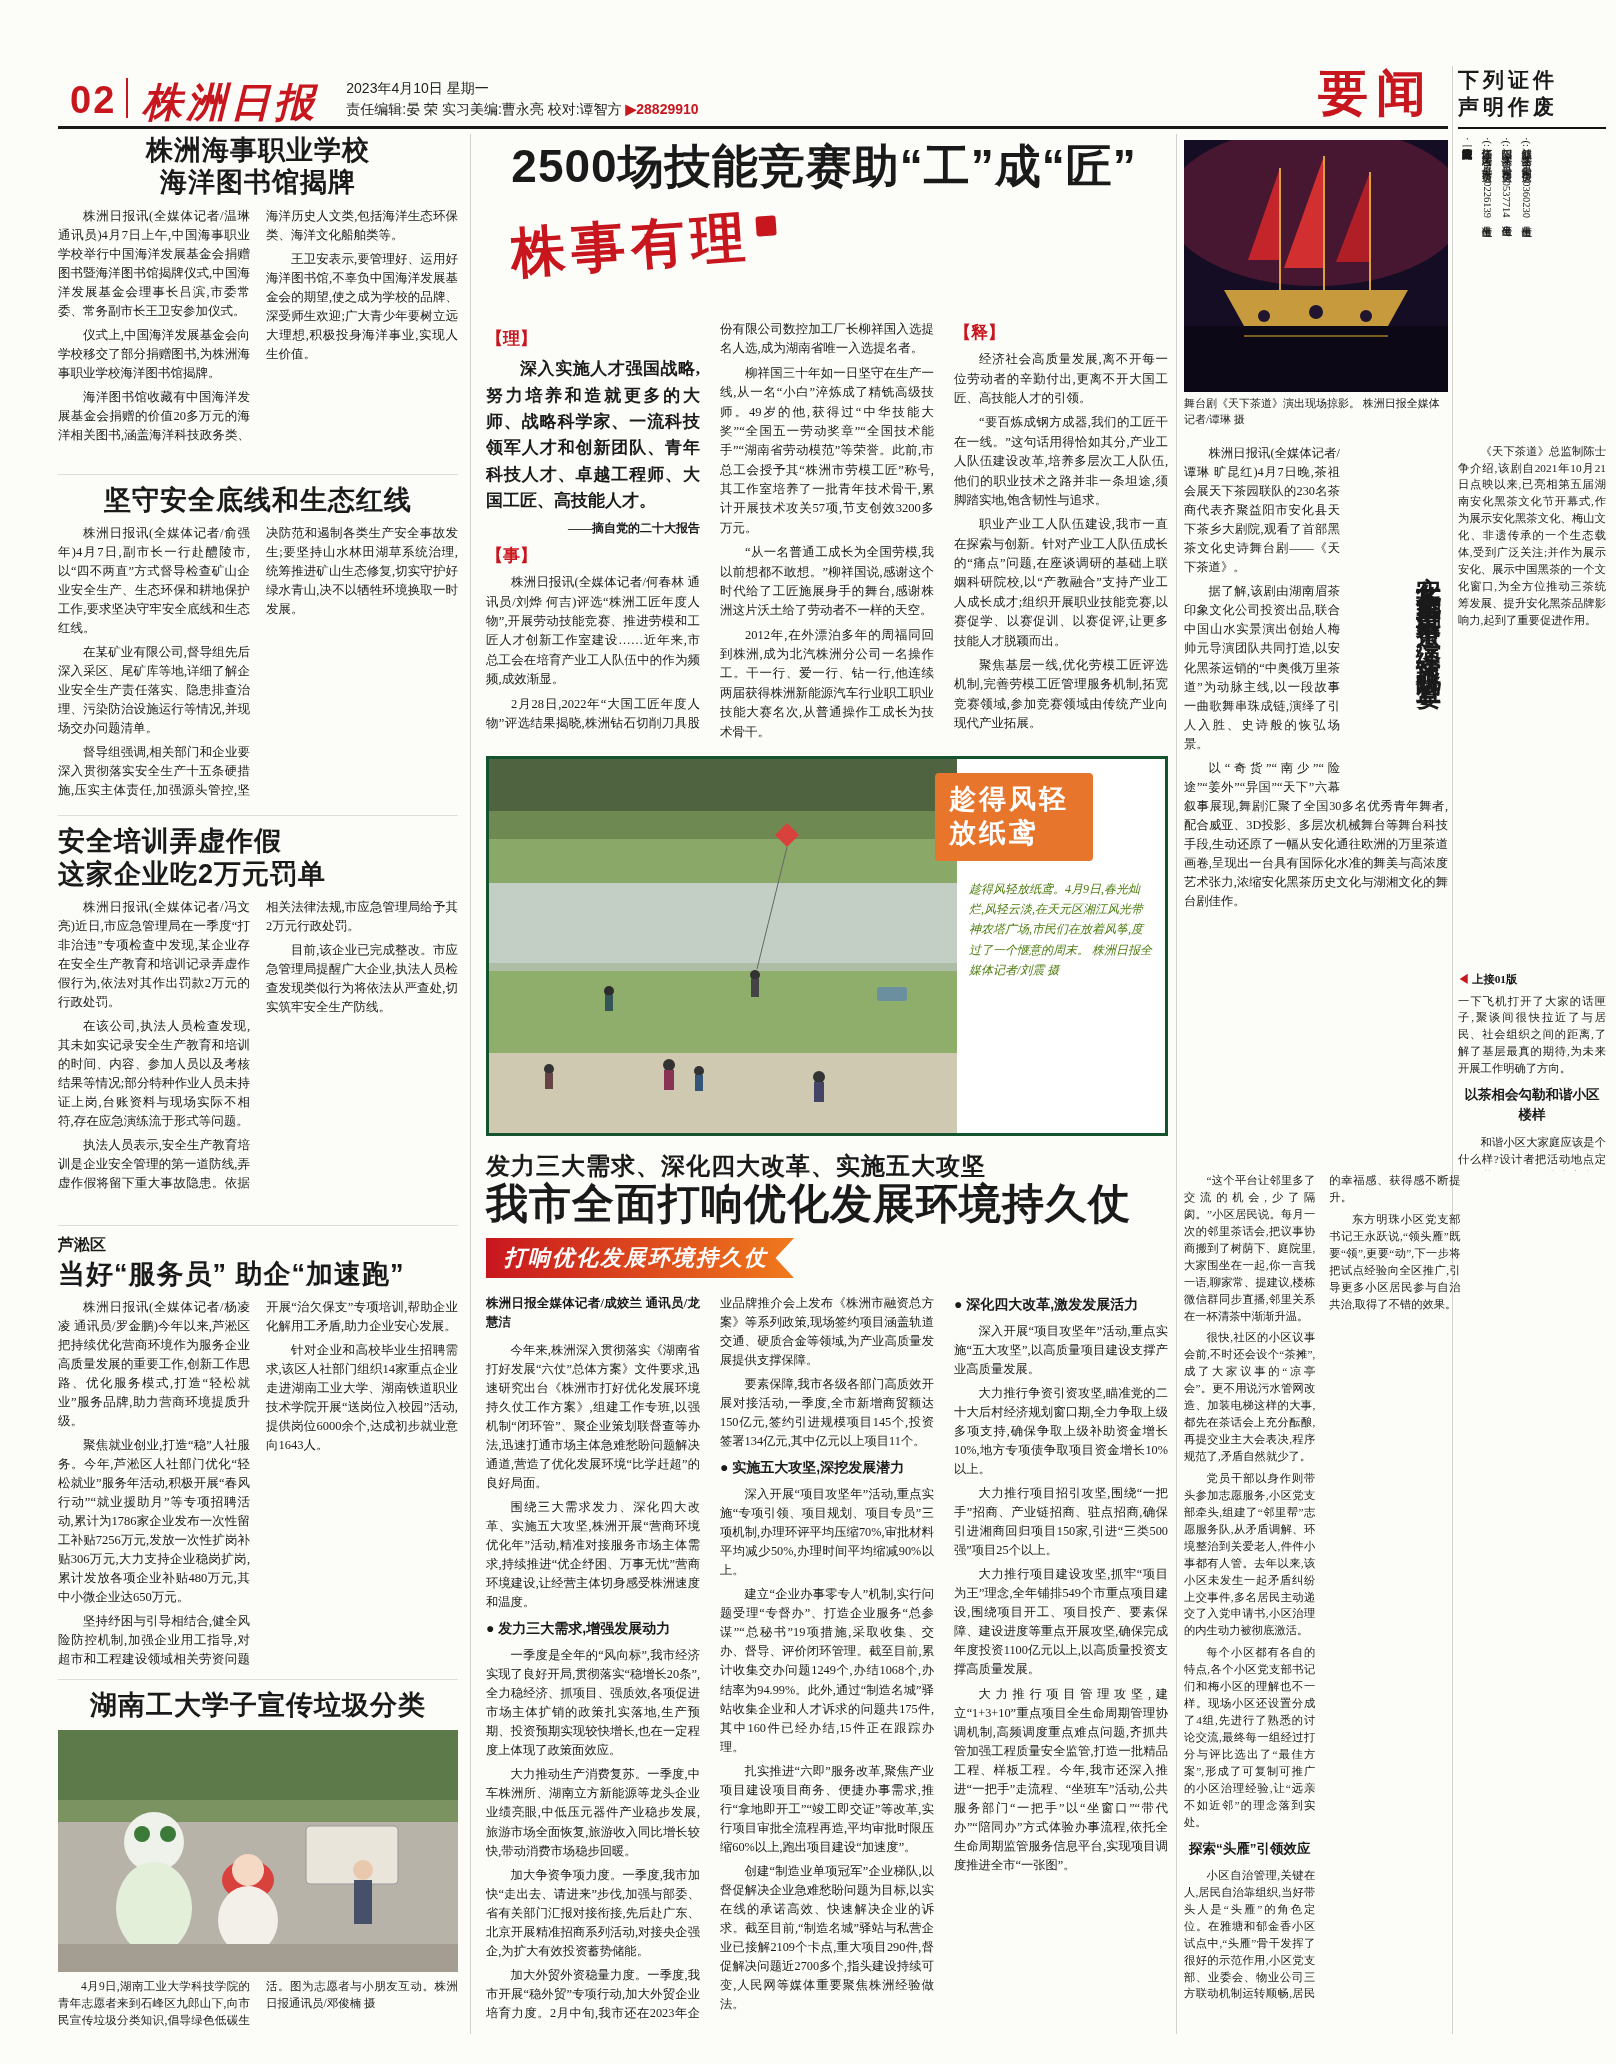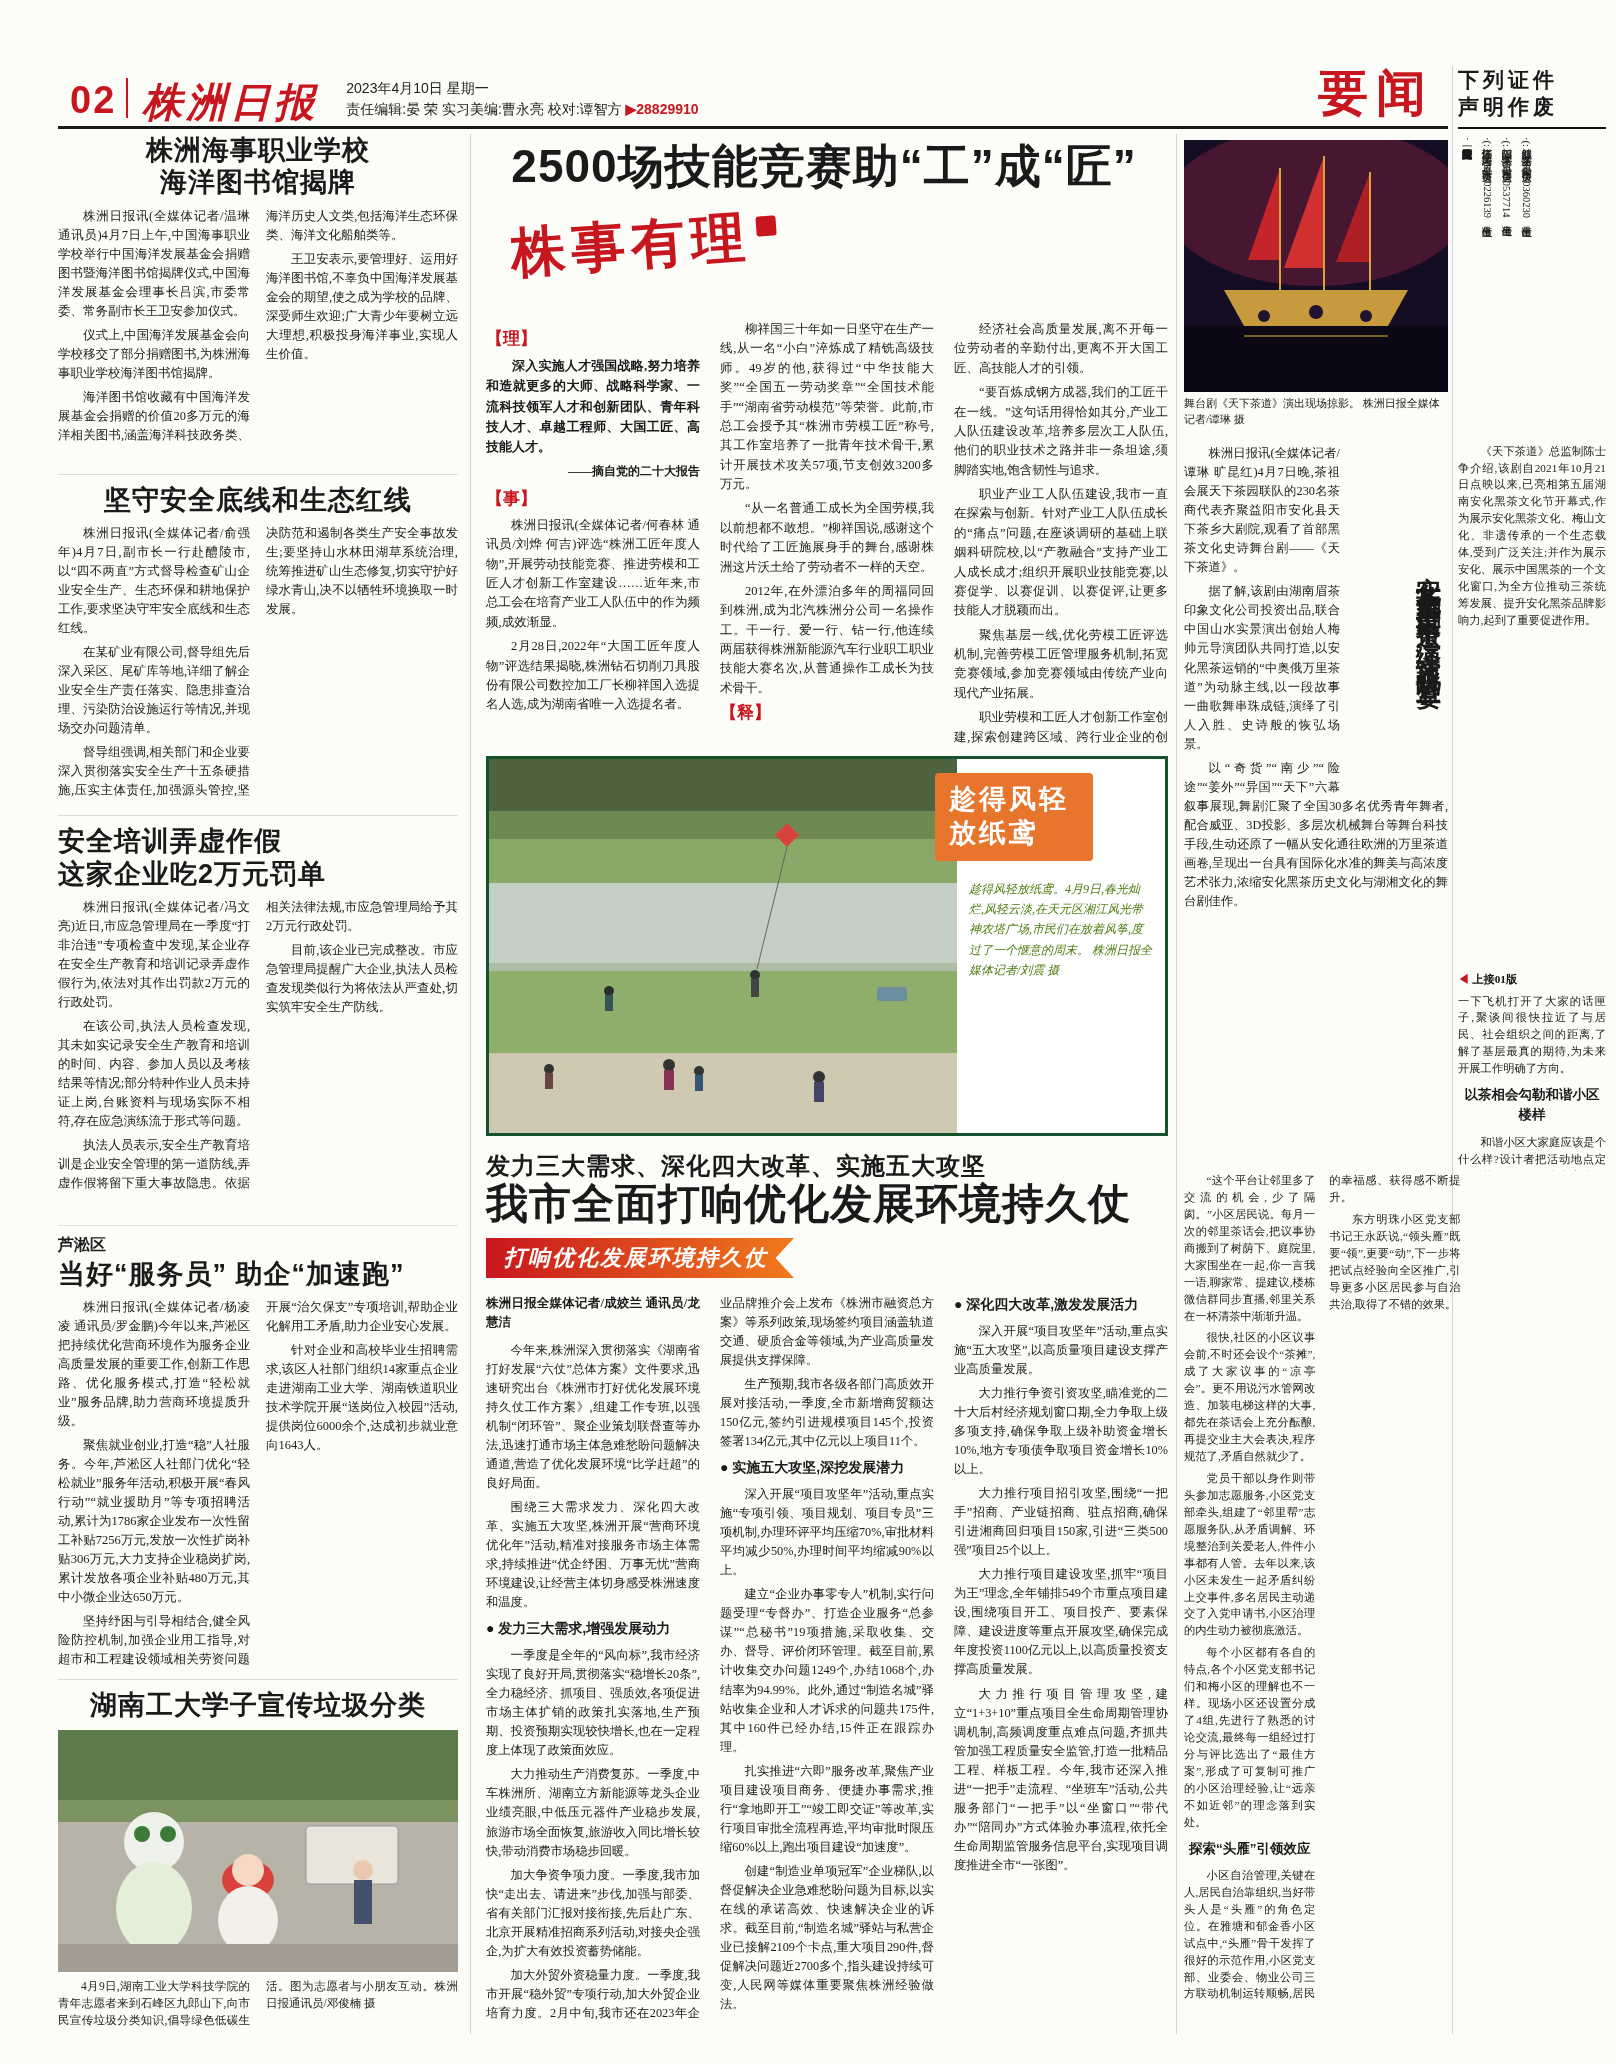--- a/index.html
+++ b/index.html
@@ -33,21 +33,21 @@
   .c-headline{position:absolute;left:478px;top:136px;width:692px;text-align:center;
       font-family:"Liberation Sans",sans-serif;font-weight:bold;font-size:46px;letter-spacing:1px;}
   .stamp{position:absolute;left:512px;top:208px;width:280px;height:100px;transform:rotate(-4deg);
       font-family:"Liberation Serif",serif;font-weight:bold;font-size:54px;color:#c8161e;letter-spacing:6px;}
   .stamp .seal{display:inline-block;width:20px;height:20px;background:#c8161e;border-radius:3px;vertical-align:18px;margin-left:6px;}
   .c-topbody{position:absolute;left:486px;top:320px;width:682px;height:428px;}
   .spacer{height:0;}
   .sec-marker{font-family:"Liberation Sans",sans-serif;font-weight:bold;font-size:17px;color:#c8161e;margin:2px 0 4px;}
   .sec-marker::before{content:"【";}
   .sec-marker::after{content:"】";}
-  .quote{font-weight:bold;font-size:13px;}
+  .quote{font-weight:bold;font-size:17px;}
   .quote-src{text-align:right;font-weight:bold;font-size:12px;text-indent:0;}
   
   .c-photo{position:absolute;left:486px;top:756px;width:682px;height:380px;border:3px solid #14532d;
       box-sizing:border-box;background:#fff;display:flex;}
   .c-photo .img{width:468px;height:100%;flex:none;}
   .c-photo .panel{flex:1;padding:14px 12px;position:relative;}
   .kite-label{background:#e8752c;color:#fff;font-family:"Liberation Sans",sans-serif;font-weight:bold;
       font-size:27px;line-height:1.25;padding:10px 14px;border-radius:4px;letter-spacing:3px;width:130px;margin-left:-34px;}
   .kite-cap{margin-top:18px;font-size:12px;line-height:1.7;font-style:italic;color:#4d7c0f;}
   
@@ -255,21 +255,21 @@
     <div>
         <p>今年来,株洲深入贯彻落实《湖南省打好发展“六仗”总体方案》文件要求,迅速研究出台《株洲市打好优化发展环境持久仗工作方案》,组建工作专班,以强机制“闭环管”、聚企业策划联督查等办法,迅速打通市场主体急难愁盼问题解决通道,营造了优化发展环境“比学赶超”的良好局面。</p>
         <p>围绕三大需求发力、深化四大改革、实施五大攻坚,株洲开展“营商环境优化年”活动,精准对接服务市场主体需求,持续推进“优企纾困、万事无忧”营商环境建设,让经营主体切身感受株洲速度和温度。</p>
       </div>
     <p class="bullet-sub">● 发力三大需求,增强发展动力</p>
     <div>
         <p>一季度是全年的“风向标”,我市经济实现了良好开局,贯彻落实“稳增长20条”,全力稳经济、抓项目、强质效,各项促进市场主体扩销的政策扎实落地,生产预期、投资预期实现较快增长,也在一定程度上体现了政策面效应。</p>
         <p>大力推动生产消费复苏。一季度,中车株洲所、湖南立方新能源等龙头企业业绩亮眼,中低压元器件产业稳步发展,旅游市场全面恢复,旅游收入同比增长较快,带动消费市场稳步回暖。</p>
         <p>加大争资争项力度。一季度,我市加快“走出去、请进来”步伐,加强与部委、省有关部门汇报对接衔接,先后赴广东、北京开展精准招商系列活动,对接央企强企,为扩大有效投资蓄势储能。</p>
         <p>加大外贸外资稳量力度。一季度,我市开展“稳外贸”专项行动,加大外贸企业培育力度。2月中旬,我市还在2023年企业品牌推介会上发布《株洲市融资总方案》等系列政策,现场签约项目涵盖轨道交通、硬质合金等领域,为产业高质量发展提供支撑保障。</p>
-        <p>生产预期,我市各级各部门高质效开展对接活动,一季度,全市新增商贸额达150亿元,签约引进规模项目145个,投资签署134亿元,其中亿元以上项目11个。</p>
+        <p>要素保障,我市各级各部门高质效开展对接活动,一季度,全市新增商贸额达150亿元,签约引进规模项目145个,投资签署134亿元,其中亿元以上项目11个。</p>
       </div>
     <p class="bullet-sub">● 实施五大攻坚,深挖发展潜力</p>
     <div>
         <p>深入开展“项目攻坚年”活动,重点实施“专项引领、项目规划、项目专员”三项机制,办理环评平均压缩70%,审批材料平均减少50%,办理时间平均缩减90%以上。</p>
         <p>建立“企业办事零专人”机制,实行问题受理“专督办”、打造企业服务“总参谋”“总秘书”19项措施,采取收集、交办、督导、评价闭环管理。截至目前,累计收集交办问题1249个,办结1068个,办结率为94.99%。此外,通过“制造名城”驿站收集企业和人才诉求的问题共175件,其中160件已经办结,15件正在跟踪办理。</p>
         <p>扎实推进“六即”服务改革,聚焦产业项目建设项目商务、便捷办事需求,推行“拿地即开工”“竣工即交证”等改革,实行项目审批全流程再造,平均审批时限压缩60%以上,跑出项目建设“加速度”。</p>
         <p>创建“制造业单项冠军”企业梯队,以督促解决企业急难愁盼问题为目标,以实在线的承诺高效、快速解决企业的诉求。截至目前,“制造名城”驿站与私营企业已接解2109个卡点,重大项目290件,督促解决问题近2700多个,指头建设持续可变,人民网等媒体重要聚焦株洲经验做法。</p>
       </div>
     <p class="bullet-sub">● 深化四大改革,激发发展活力</p>
     <div>

